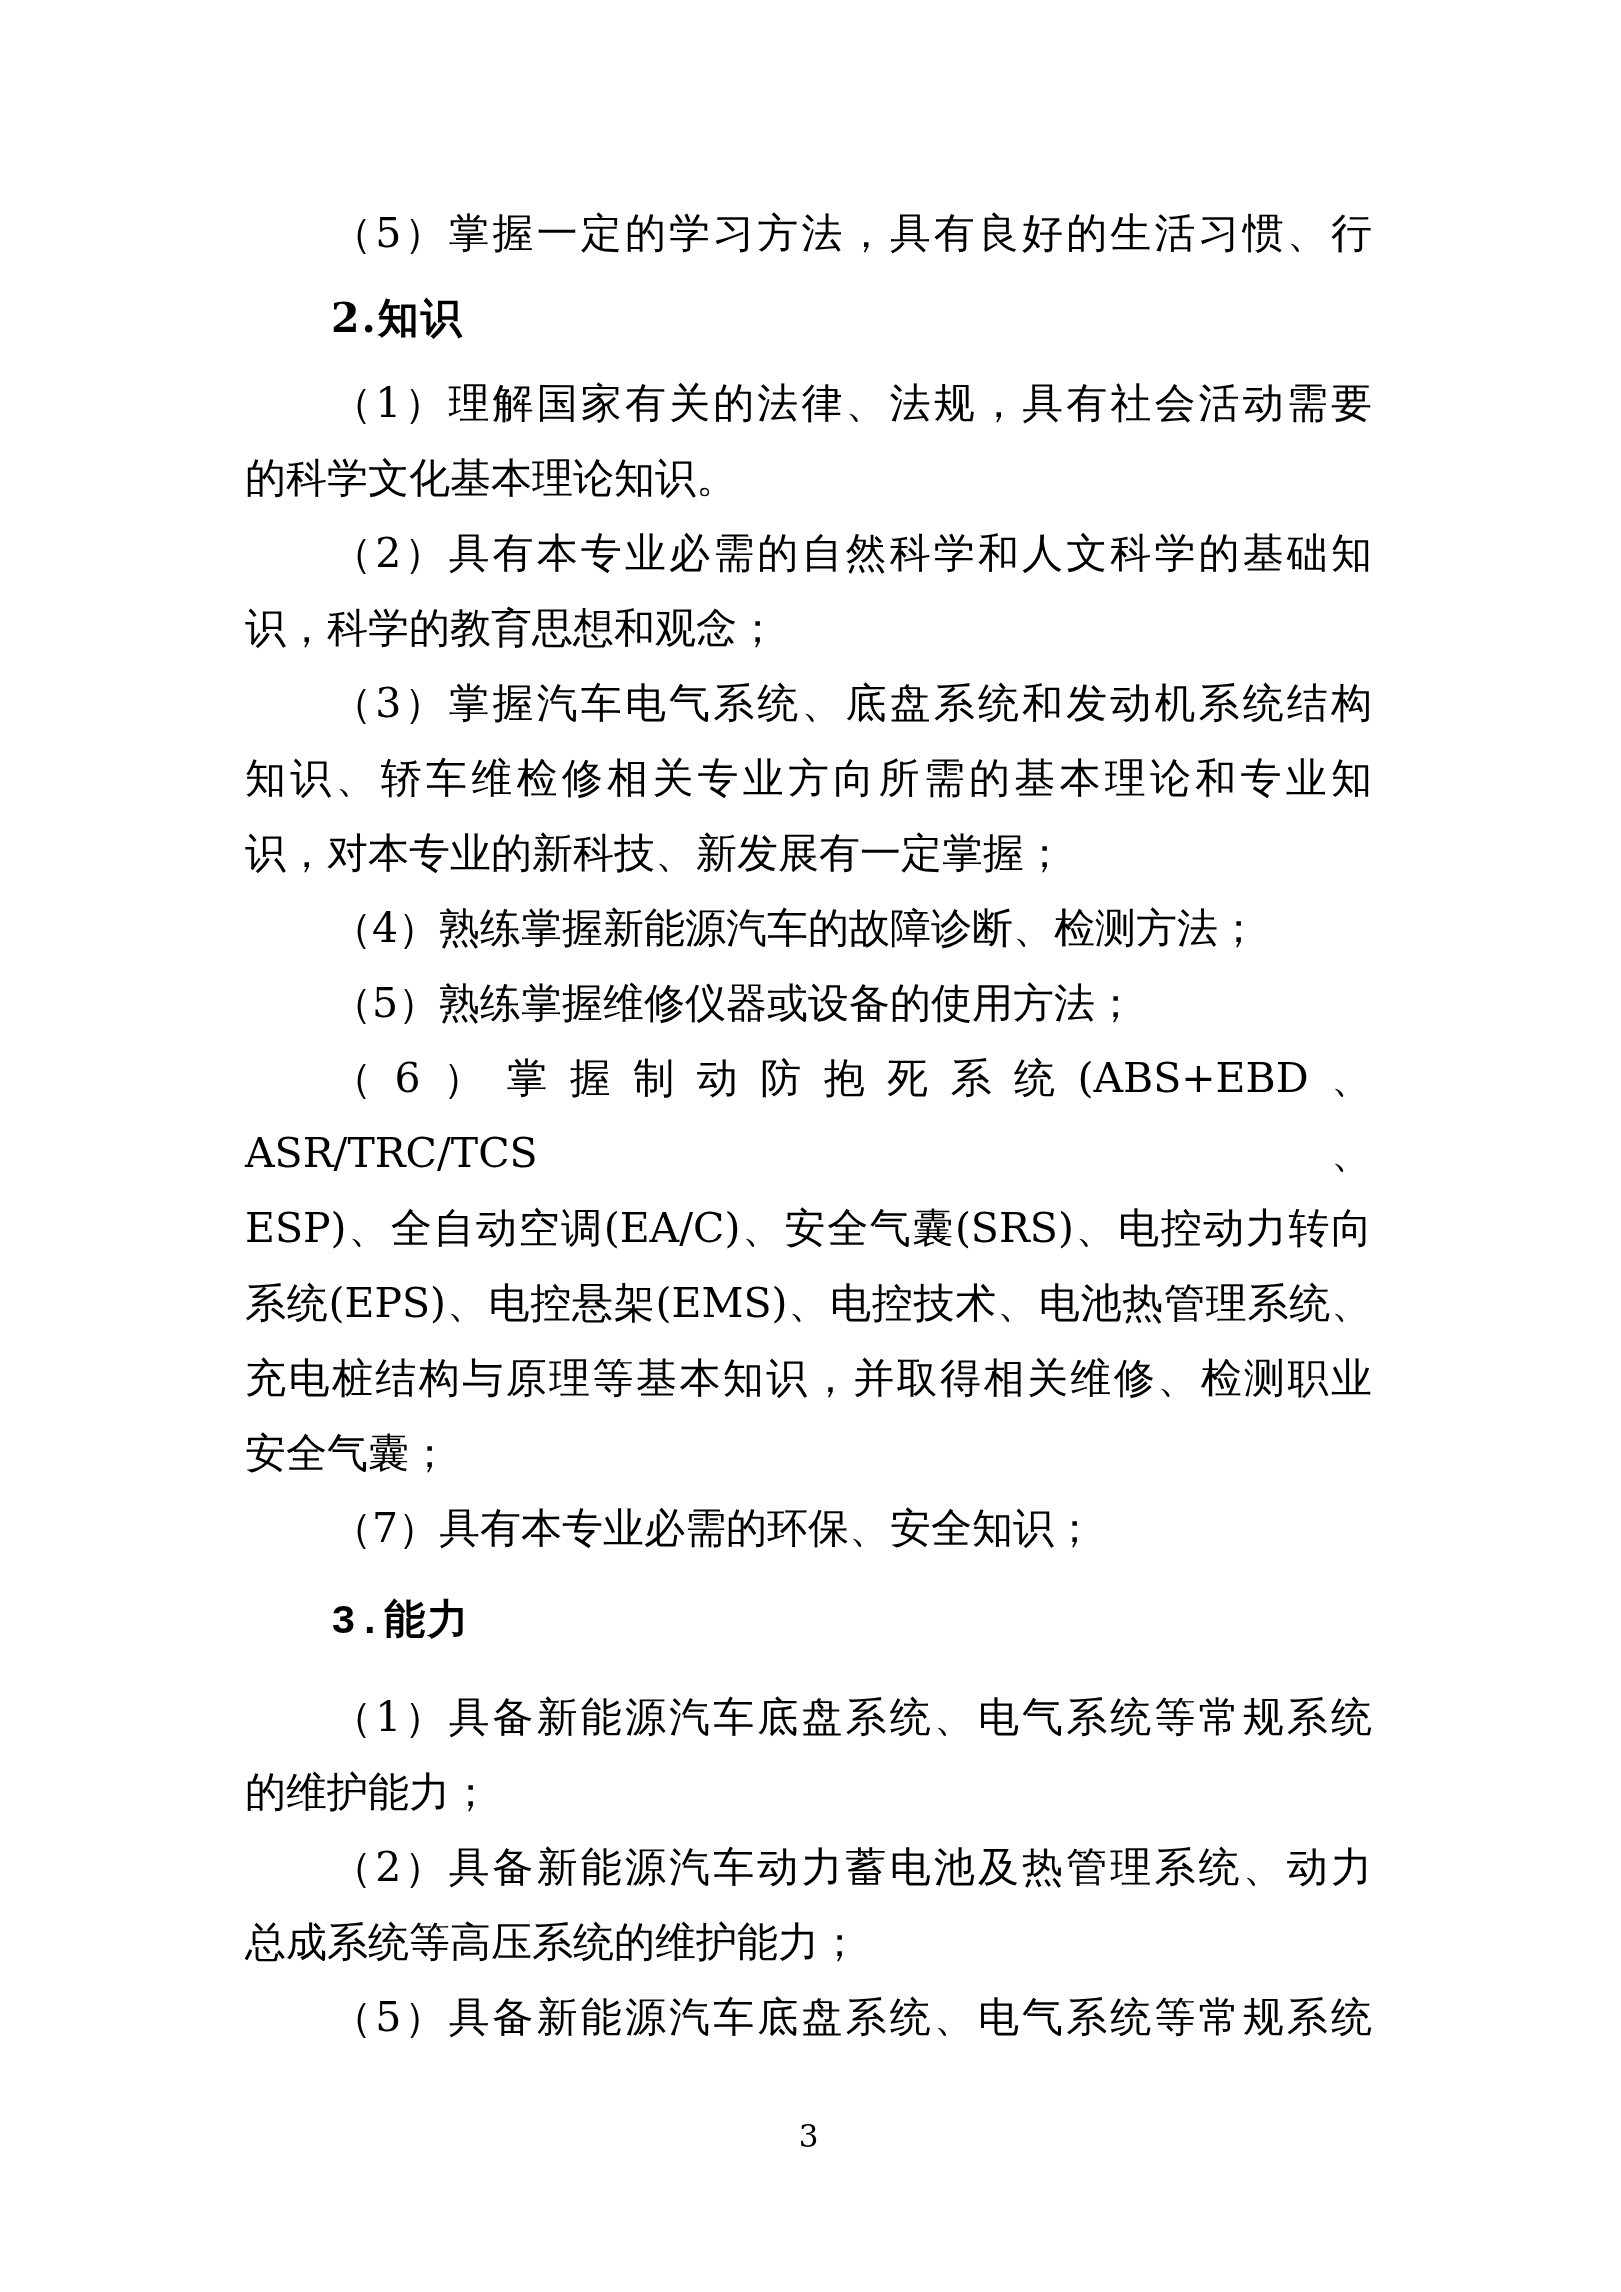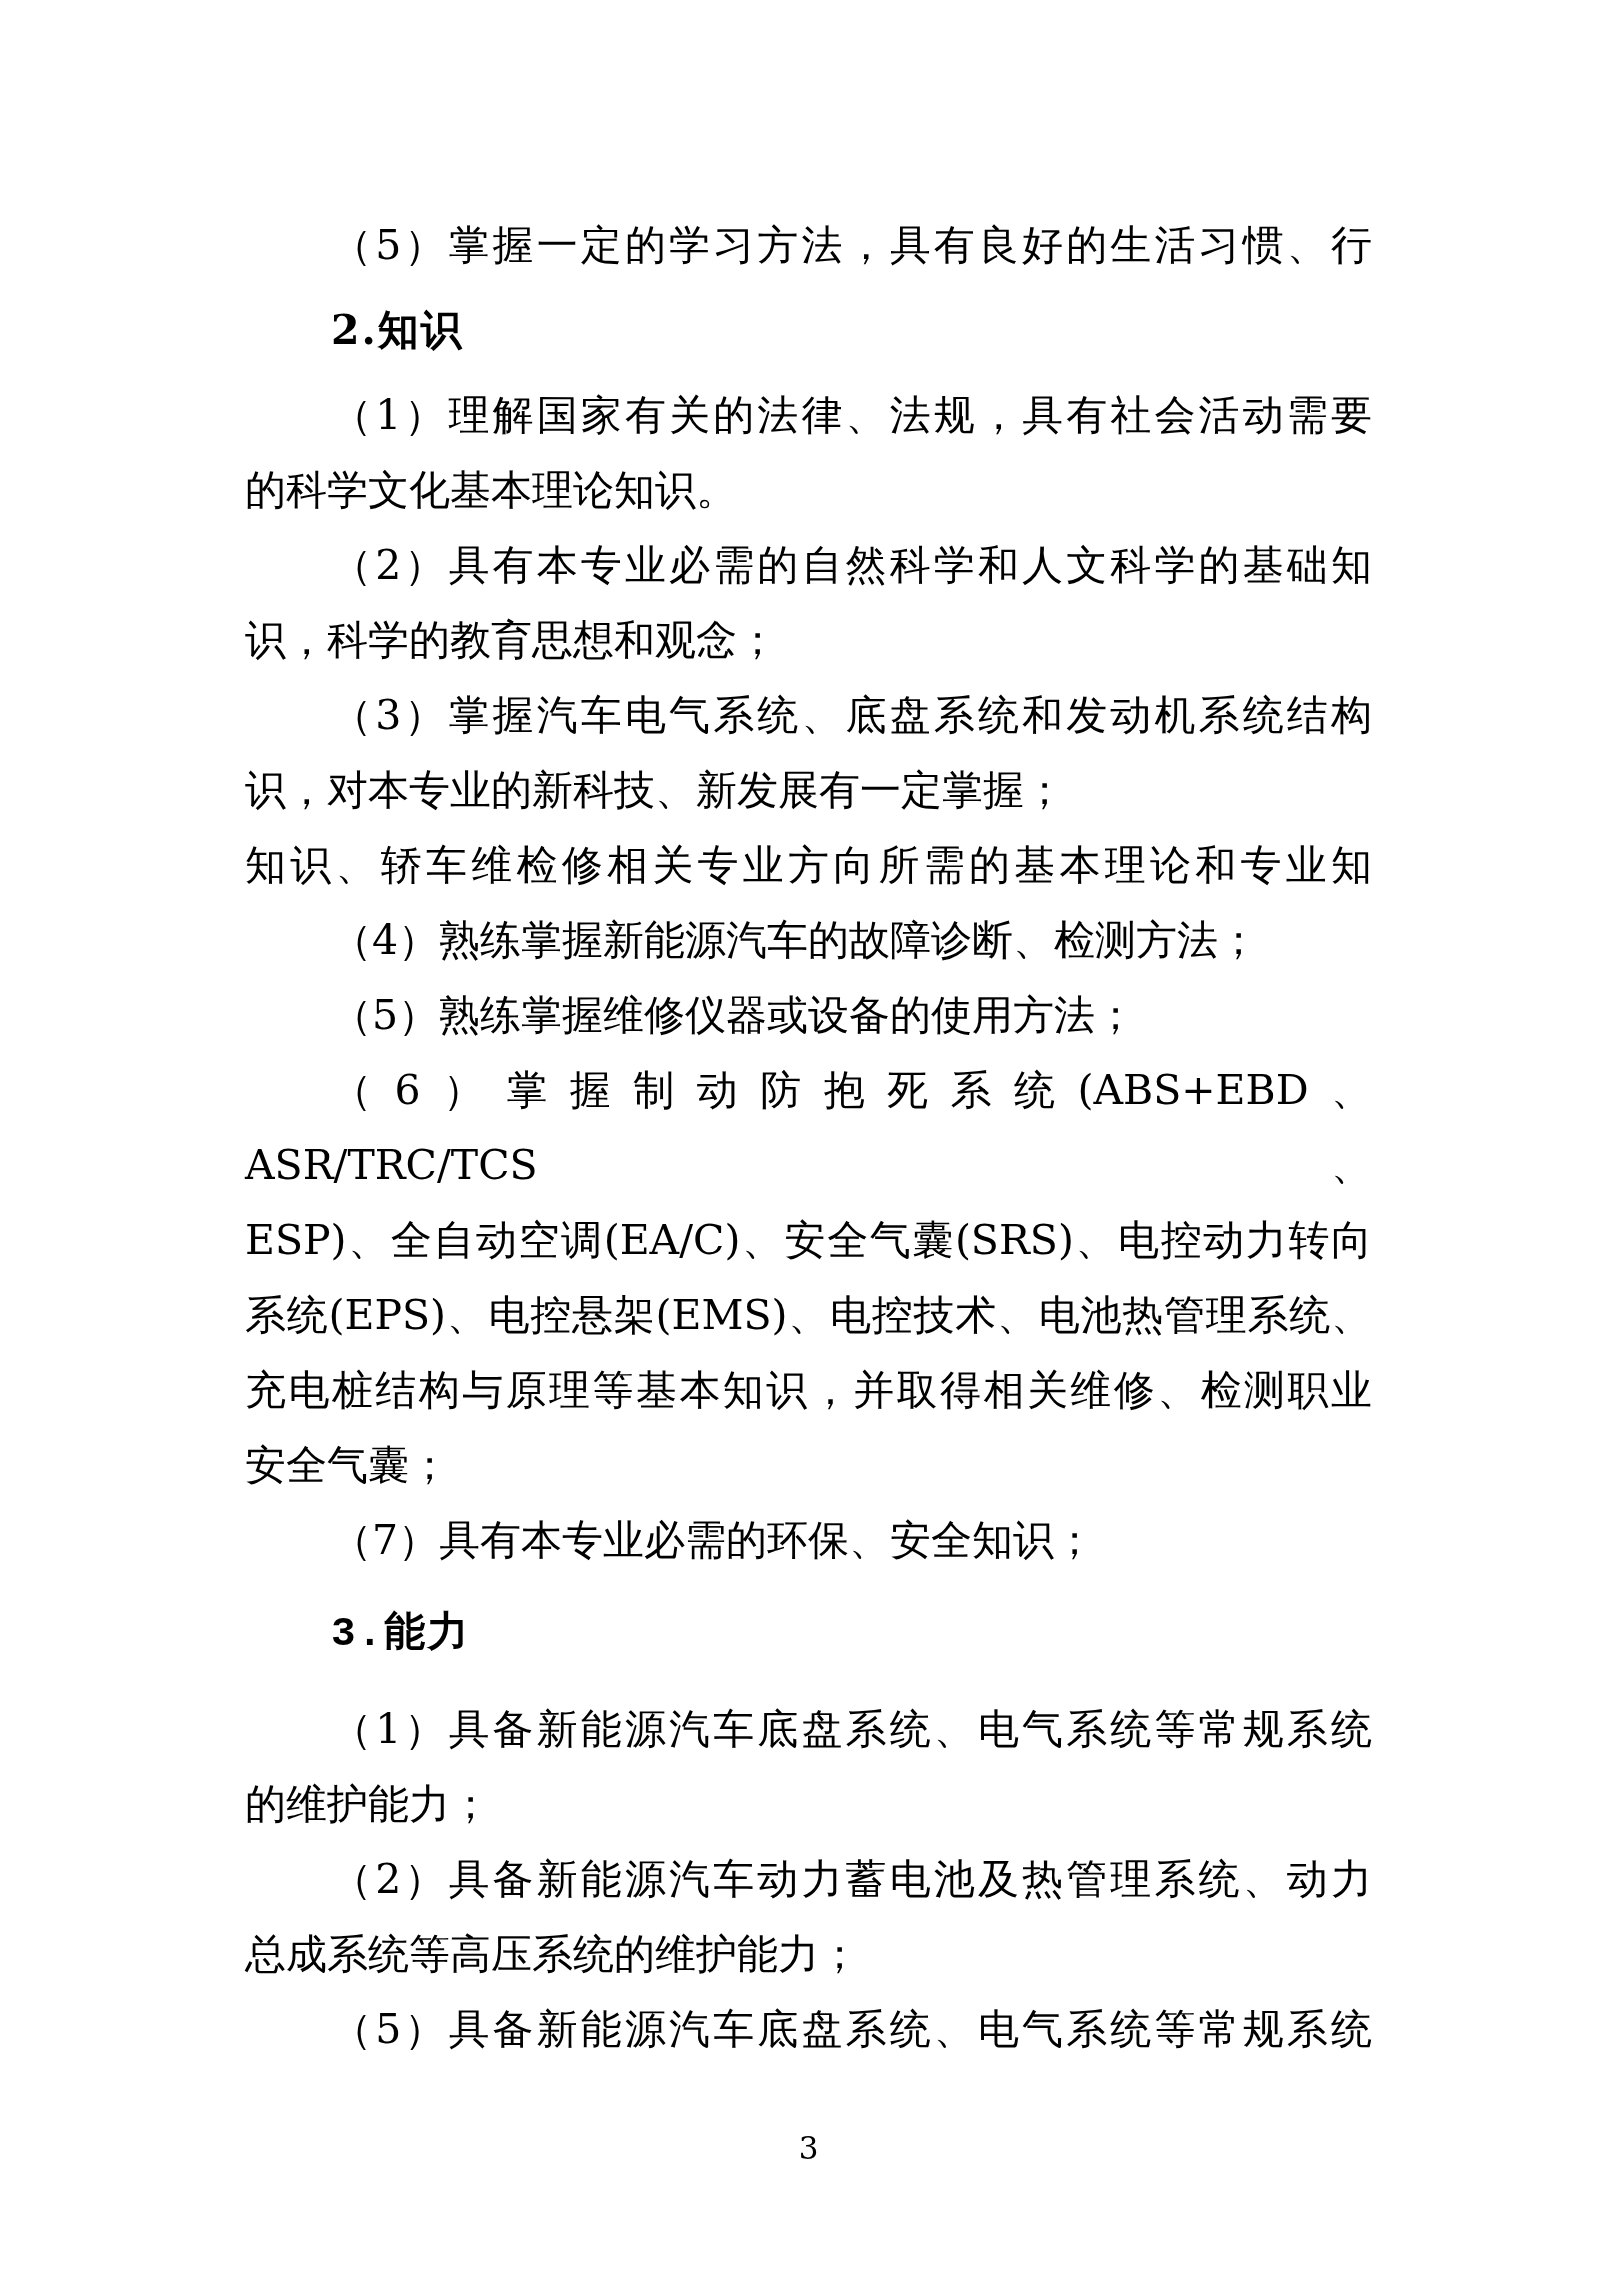--- a/index.html
+++ b/index.html
@@ -11,21 +11,21 @@
     width: 1621px;
     height: 2293px;
     position: relative;
     font-family: "DejaVu Serif", "Liberation Serif", serif;
     color: #000000;
     overflow: hidden;
   }
   .page {
     position: absolute;
     left: 0;
-    top: 12px;
+    top: 0;
     width: 1621px;
     height: 2136px;
     background: #ffffff;
   }
   .content {
     position: absolute;
     left: 245px;
     top: 196px;
     width: 1127px;
   }
@@ -82,22 +82,22 @@
       <div class="para body">
         <div class="line fill indent">（1）理解国家有关的法律、法规，具有社会活动需要</div>
         <div class="line">的科学文化基本理论知识。</div>
       </div>
       <div class="para body">
         <div class="line fill indent">（2）具有本专业必需的自然科学和人文科学的基础知</div>
         <div class="line">识，科学的教育思想和观念；</div>
       </div>
       <div class="para body">
         <div class="line fill indent">（3）掌握汽车电气系统、底盘系统和发动机系统结构</div>
+        <div class="line fill">知识、轿车维检修相关专业方向所需的基本理论和专业知</div>
         <div class="line">识，对本专业的新科技、新发展有一定掌握；</div>
-        <div class="line fill">知识、轿车维检修相关专业方向所需的基本理论和专业知</div>
       </div>
       <div class="para body">
         <div class="line indent">（4）熟练掌握新能源汽车的故障诊断、检测方法；</div>
       </div>
       <div class="para body">
         <div class="line indent">（5）熟练掌握维修仪器或设备的使用方法；</div>
       </div>
       <div class="para body">
         <div class="line fill indent">（6）掌握制动防抱死系统(ABS+EBD、ASR/TRC/TCS、</div>
         <div class="line fill">ESP)、全自动空调(EA/C)、安全气囊(SRS)、电控动力转向</div>

